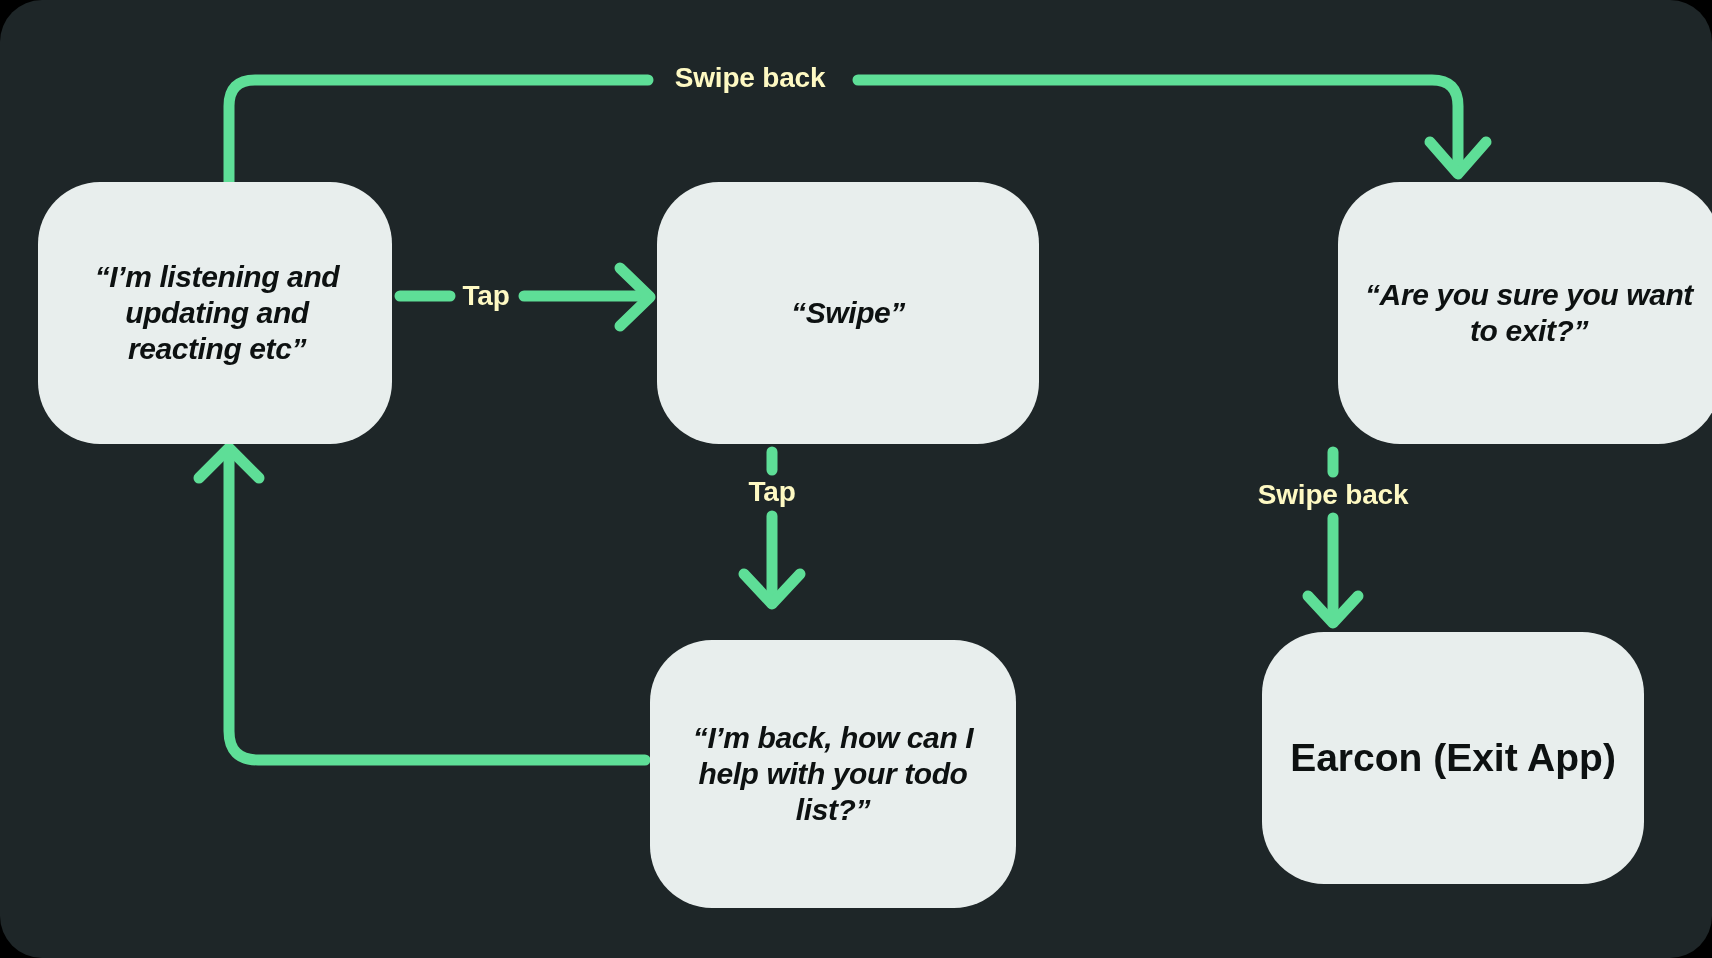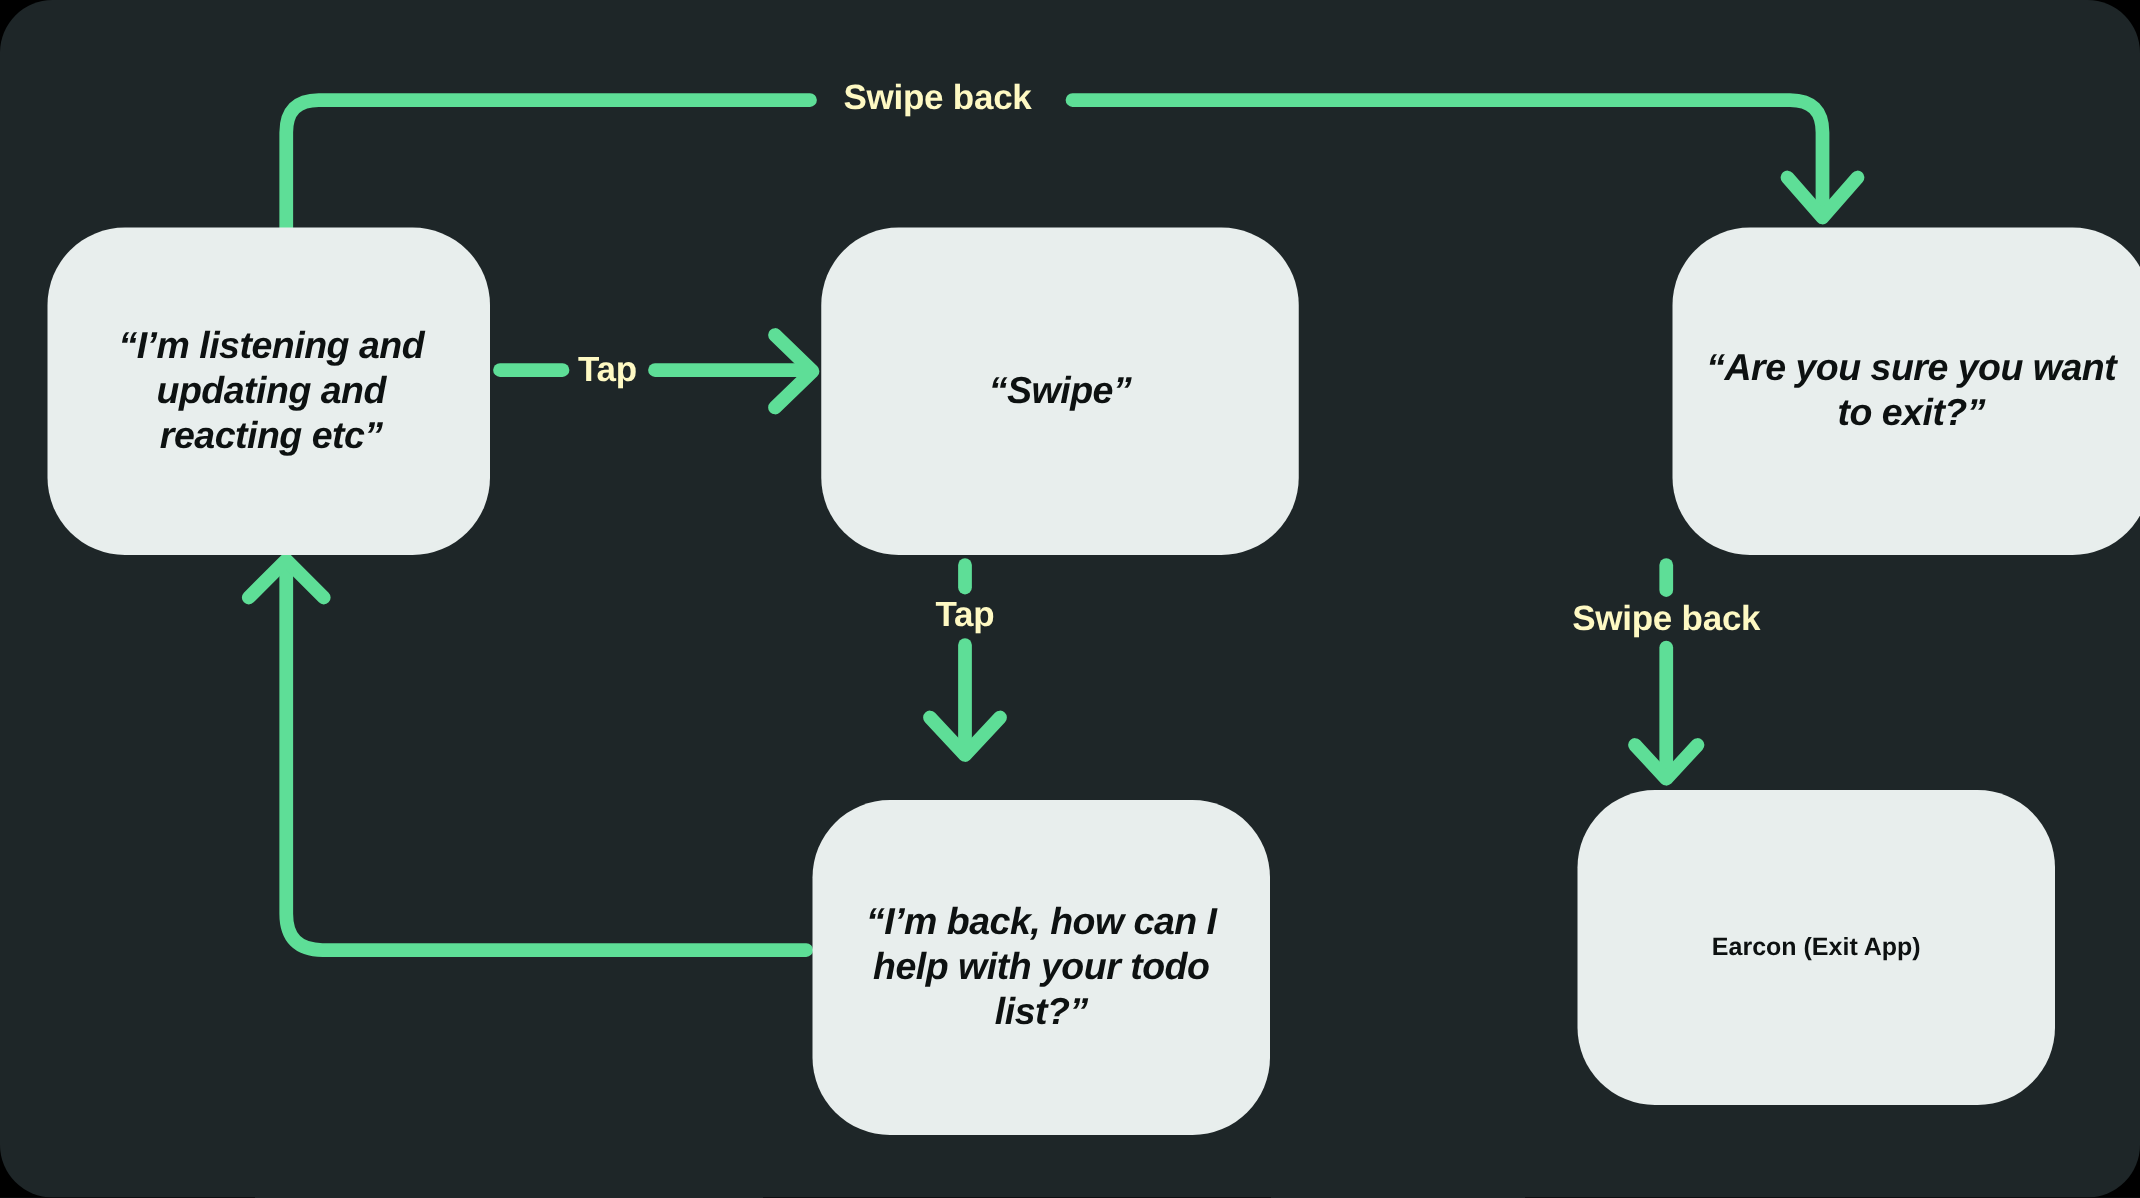--- a/index.html
+++ b/index.html
@@ -43,21 +43,21 @@
     font-family: "Liberation Sans", sans-serif;
     font-weight: bold;
     font-style: italic;
     font-size: 30px;
     line-height: 1.2;
     letter-spacing: -0.4px;
     text-align: center;
   }
   .node-label.plain {
     font-style: normal;
-    font-size: 20px;
+    font-size: 39px;
     letter-spacing: 0px;
   }
   .edge-label {
     position: absolute;
     color: #fef9c3;
     font-family: "Liberation Sans", sans-serif;
     font-weight: bold;
     font-size: 28px;
     letter-spacing: -0.2px;
     white-space: nowrap;

